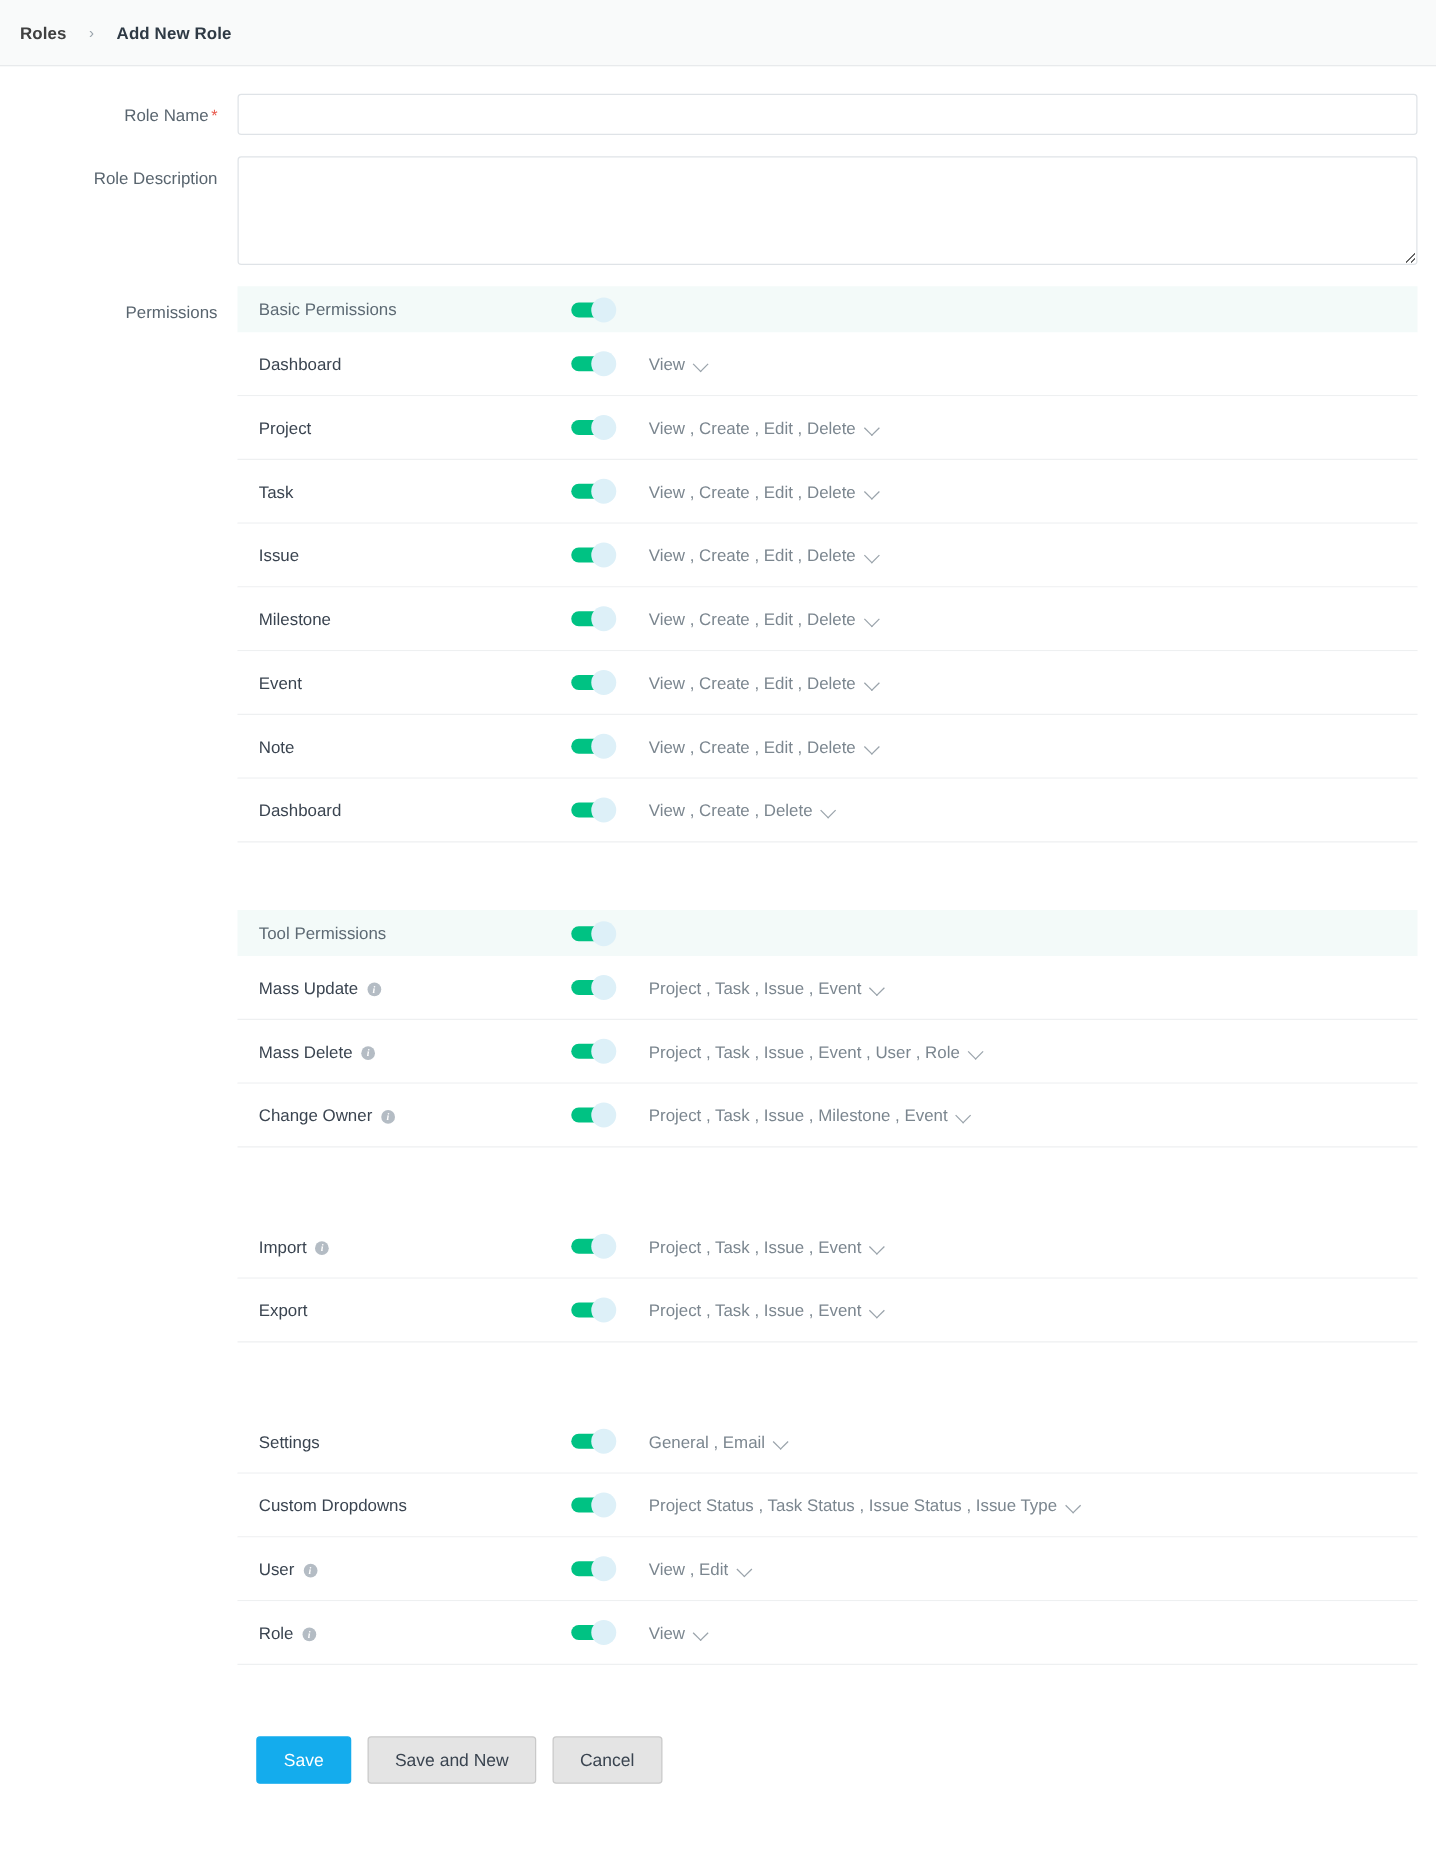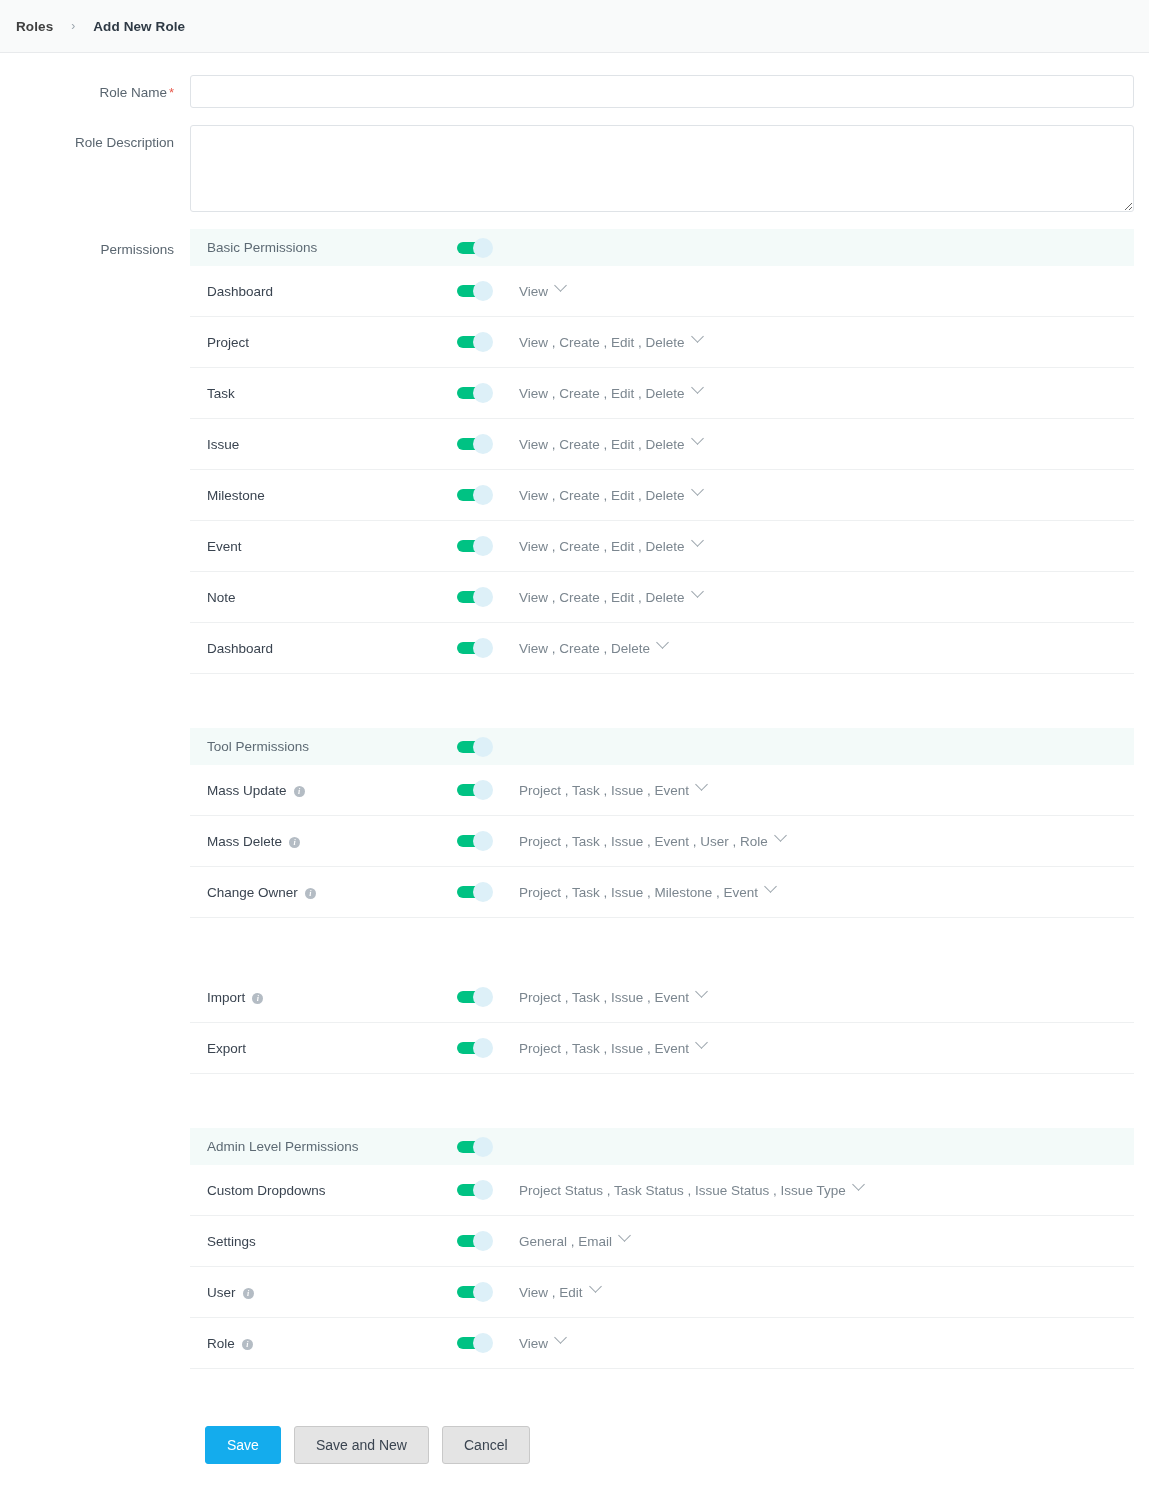--- a/index.html
+++ b/index.html
@@ -168,21 +168,21 @@
     width: 62px;
     flex: 0 0 62px;
     display: flex;
     align-items: center;
   }
 
   .perm-value {
     font-size: 13.5px;
     color: #7b868f;
     display: flex;
-    align-items: flex-start;
+    align-items: flex-end;
     gap: 8px;
     cursor: pointer;
     white-space: nowrap;
   }
   .chev {
     display: inline-block;
     width: 9px; height: 9px;
     border-right: 1.4px solid #9aa3ab;
     border-bottom: 1.4px solid #9aa3ab;
     transform: rotate(45deg);
@@ -468,56 +468,47 @@
                   <span class="knob"></span>
                 </div>
               </div>
               <div class="perm-value">
                 <span>Project , Task , Issue , Event</span>
                 <span class="chev"></span>
               </div>
             </div>
           </div>
           <div class="perm-group">
-            <div class="group-header">
-              <div class="group-title">Admin Level Permissions</div>
-              <div class="toggle-cell">
-                <div class="toggle">
-                  <span class="track"></span>
-                  <span class="knob"></span>
-                </div>
+            <div class="perm-row">
+              <div class="perm-name">
+                <span>Settings</span>
+              </div>
+              <div class="toggle-cell">
+                <div class="toggle">
+                  <span class="track"></span>
+                  <span class="knob"></span>
+                </div>
+              </div>
+              <div class="perm-value">
+                <span>General , Email</span>
+                <span class="chev"></span>
               </div>
             </div>
             <div class="perm-row">
               <div class="perm-name">
                 <span>Custom Dropdowns</span>
               </div>
               <div class="toggle-cell">
                 <div class="toggle">
                   <span class="track"></span>
                   <span class="knob"></span>
                 </div>
               </div>
               <div class="perm-value">
                 <span>Project Status , Task Status , Issue Status , Issue Type</span>
-                <span class="chev"></span>
-              </div>
-            </div>
-            <div class="perm-row">
-              <div class="perm-name">
-                <span>Settings</span>
-              </div>
-              <div class="toggle-cell">
-                <div class="toggle">
-                  <span class="track"></span>
-                  <span class="knob"></span>
-                </div>
-              </div>
-              <div class="perm-value">
-                <span>General , Email</span>
                 <span class="chev"></span>
               </div>
             </div>
             <div class="perm-row">
               <div class="perm-name">
                 <span>User</span>
                 <span class="info-icon">i</span>
               </div>
               <div class="toggle-cell">
                 <div class="toggle">

